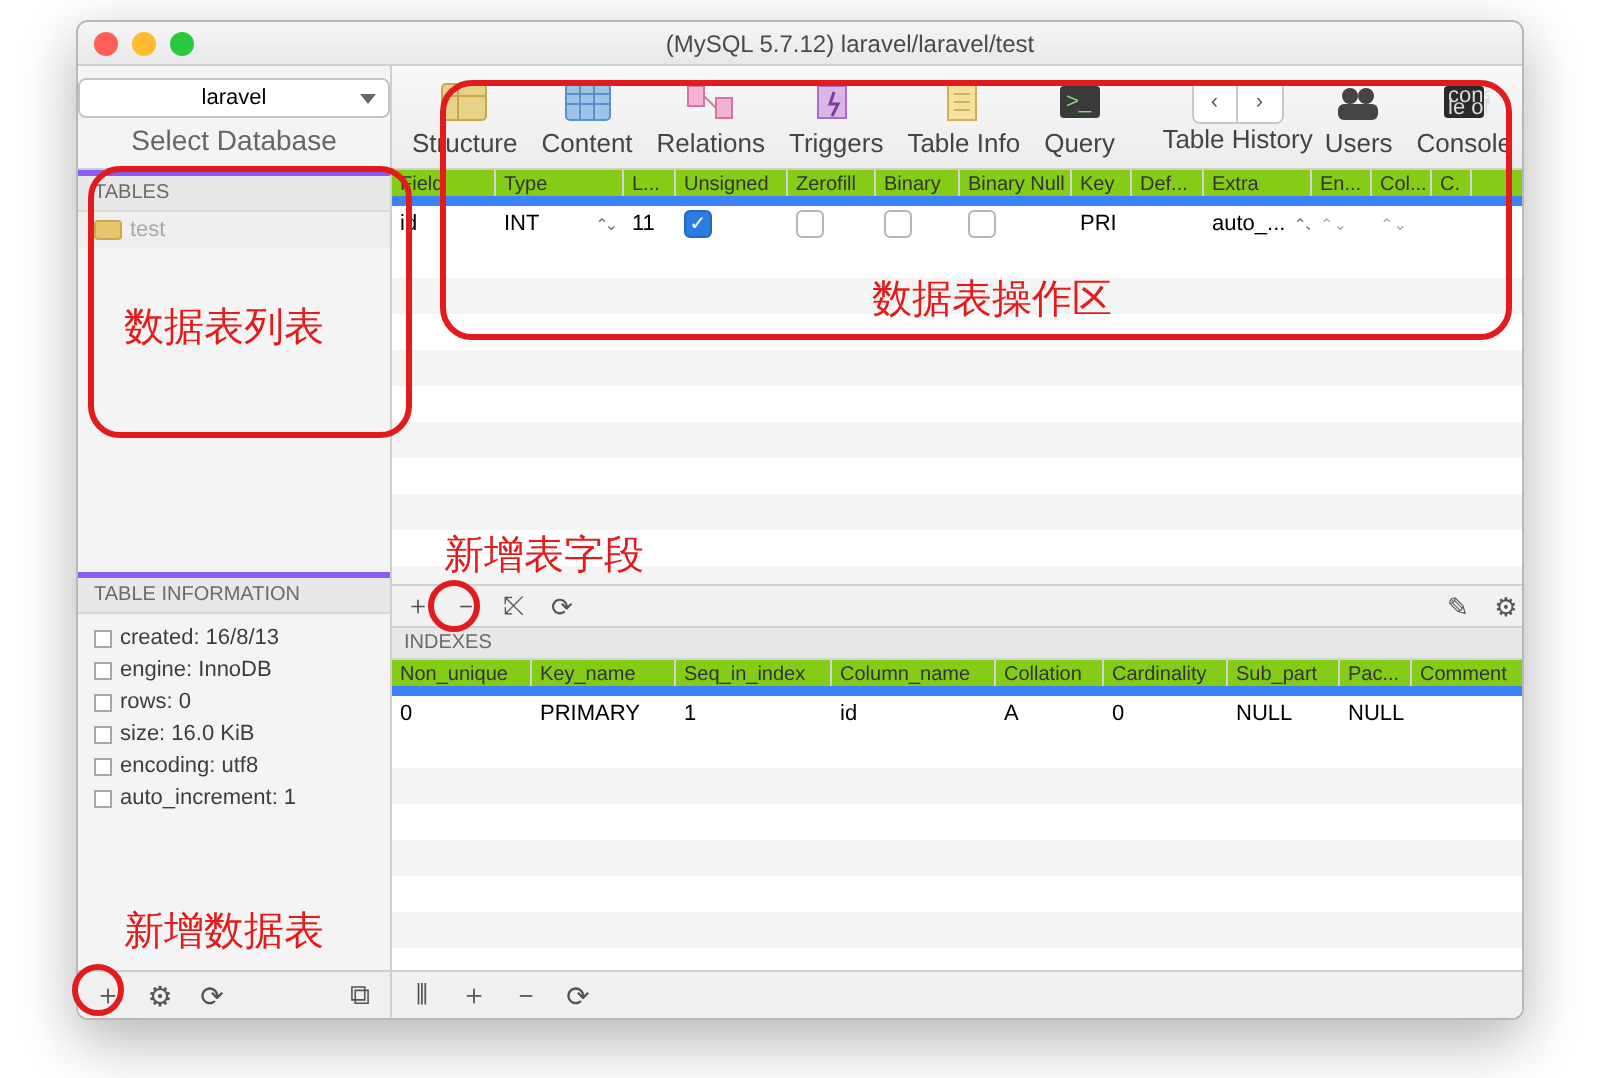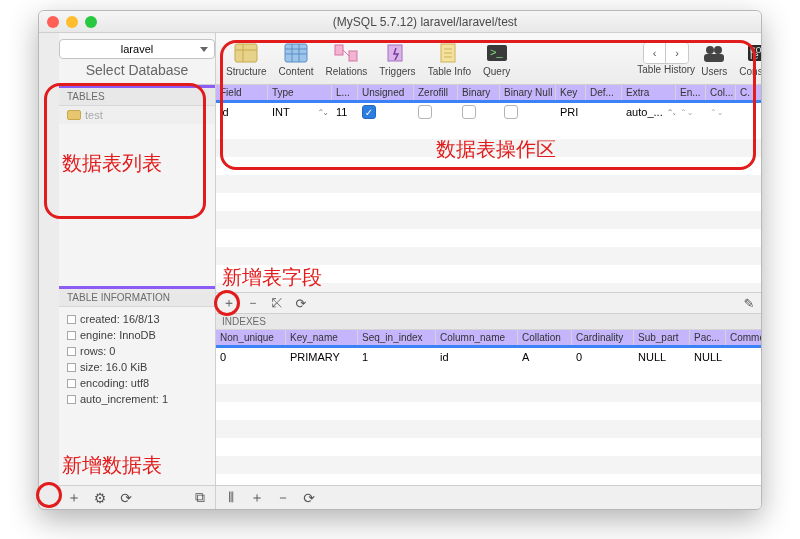--- a/index.html
+++ b/index.html
@@ -3,48 +3,48 @@
   <meta charset="utf-8">
   <style>
     * { margin: 0; padding: 0; box-sizing: border-box; font-family: -apple-system, "Helvetica Neue", Arial, sans-serif; font-size: 11px; }
     body { background: #fff; width: 800px; height: 539px; overflow: hidden; position: relative; }
     .window { position: absolute; left: 38px; top: 10px; width: 724px; height: 500px; border: 1px solid #b8b8b8; border-radius: 6px; background: #ececec; box-shadow: 0 10px 30px rgba(0,0,0,0.3); display: flex; flex-direction: column; overflow: hidden; }
     .titlebar { height: 22px; background: linear-gradient(#f6f6f6,#e8e8e8); border-bottom: 1px solid #cfcfcf; display: flex; align-items: center; padding: 0 8px; }
     .traffic { display: flex; gap: 7px; }
     .tl { width: 12px; height: 12px; border-radius: 50%; }
     .tl.r { background: #ff5f57; } .tl.y { background: #ffbd2e; } .tl.g { background: #28c940; }
     .title { flex: 1; text-align: center; color: #4a4a4a; font-size: 12px; }
-    .body { flex: 1; display: flex; min-height: 0; padding-left: 20px; }
+    .body { flex: 1; display: flex; min-height: 0; }
     .sidebar { width: 176px; background: #f4f4f4; border-right: 1px solid #cfcfcf; display: flex; flex-direction: column; }
     .db-select { height: 52px; display: flex; flex-direction: column; align-items: center; justify-content: center; gap: 3px; border-bottom: 1px solid #cfcfcf; }
     .db-combo { width: 156px; height: 20px; border: 1px solid #c4c4c4; border-radius: 4px; background: #fff; display: flex; align-items: center; justify-content: center; font-size: 11px; position: relative; }
     .db-combo::after { content: ""; position: absolute; right: 6px; width: 0; height: 0; border-left: 4px solid transparent; border-right: 4px solid transparent; border-top: 5px solid #666; }
     .sel-db-label { font-size: 14px; color: #666; }
     .section-header { background: #e8e8e8; padding: 3px 8px; font-size: 10px; color: #6b6b6b; border-top: 3px solid #8b5cf6; border-bottom: 1px solid #d8d8d8; }
     .table-list { flex: 0 0 180px; overflow: auto; }
     .table-item { padding: 3px 8px; display: flex; align-items: center; gap: 4px; background: #efefef; }
     .table-icon { width: 14px; height: 10px; background: #e8c56f; border: 1px solid #c9a84a; border-radius: 2px; }
     .table-name { color: #a9a9a9; font-size: 11px; }
     .table-info { flex: 1; padding: 4px 8px; }
     .info-row { display: flex; align-items: center; gap: 4px; padding: 2px 0; font-size: 11px; color: #3d3d3d; }
     .info-sq { width: 9px; height: 9px; border: 1px solid #a7a7a7; background: #fff; }
     .sidebar-bottom { height: 24px; border-top: 1px solid #cfcfcf; display: flex; align-items: center; gap: 8px; padding: 0 6px; background: #f0f0f0; }
     .ib { width: 18px; height: 18px; display: flex; align-items: center; justify-content: center; color: #555; cursor: pointer; font-size: 14px; }
     .main { flex: 1; display: flex; flex-direction: column; background: #fff; }
     .toolbar { height: 52px; background: linear-gradient(#f9f9f9,#ececec); border-bottom: 1px solid #cfcfcf; display: flex; align-items: center; padding: 0 4px; }
     .tb-btn { display: flex; flex-direction: column; align-items: center; justify-content: center; padding: 0 6px; height: 48px; cursor: pointer; }
     .tb-ico { width: 26px; height: 26px; display: flex; align-items: center; justify-content: center; }
-    .tb-lbl { font-size: 10px; color: #444; }
+    .tb-lbl { font-size: 13px; color: #444; }
     .tb-spacer { flex: 1; }
     .tb-nav { display: flex; border: 1px solid #c9c9c9; border-radius: 4px; overflow: hidden; margin: 0 6px; }
     .tb-nav .nv { width: 22px; height: 20px; display: flex; align-items: center; justify-content: center; background: #fff; font-size: 11px; color: #555; }
     .tb-nav .nv:first-child { border-right: 1px solid #c9c9c9; }
     .grid { flex: 1; display: flex; flex-direction: column; min-height: 0; }
     .cols-grid { flex: 0 0 auto; }
-    .grid-head { display: flex; background: #c4b5fd; border-bottom: 3px solid #3b82f6; height: 18px; }
+    .grid-head { display: flex; background: #84cc16; border-bottom: 5px solid #3b82f6; height: 18px; }
     .gh { border-right: 1px solid #d4d4d4; padding: 2px 4px; font-size: 10px; color: #333; overflow: hidden; white-space: nowrap; }
     .grid-body { background: #fff; }
     .grid-row { display: flex; height: 18px; align-items: center; }
     .gc { border-right: 1px solid transparent; padding: 1px 4px; font-size: 11px; overflow: hidden; white-space: nowrap; display: flex; align-items: center; }
     .cbx { width: 14px; height: 14px; border: 1px solid #b5b5b5; border-radius: 3px; background: #fff; display: inline-flex; align-items: center; justify-content: center; }
     .cbx.checked { background: #2b7de1; border-color: #2468c0; color: #fff; font-size: 10px; }
     .type-sel { display: flex; align-items: center; gap: 4px; width: 100%; }
     .type-sel::after { content: "⌃⌄"; font-size: 8px; color: #777; margin-left: auto; letter-spacing: -2px; }
     .stripes { flex: 1; background: repeating-linear-gradient(#fff 0 18px, #f4f4f4 18px 36px); }
     .mid-toolbar { height: 22px; border-top: 1px solid #cfcfcf; border-bottom: 1px solid #cfcfcf; background: #f1f1f1; display: flex; align-items: center; padding: 0 4px; gap: 6px; }

